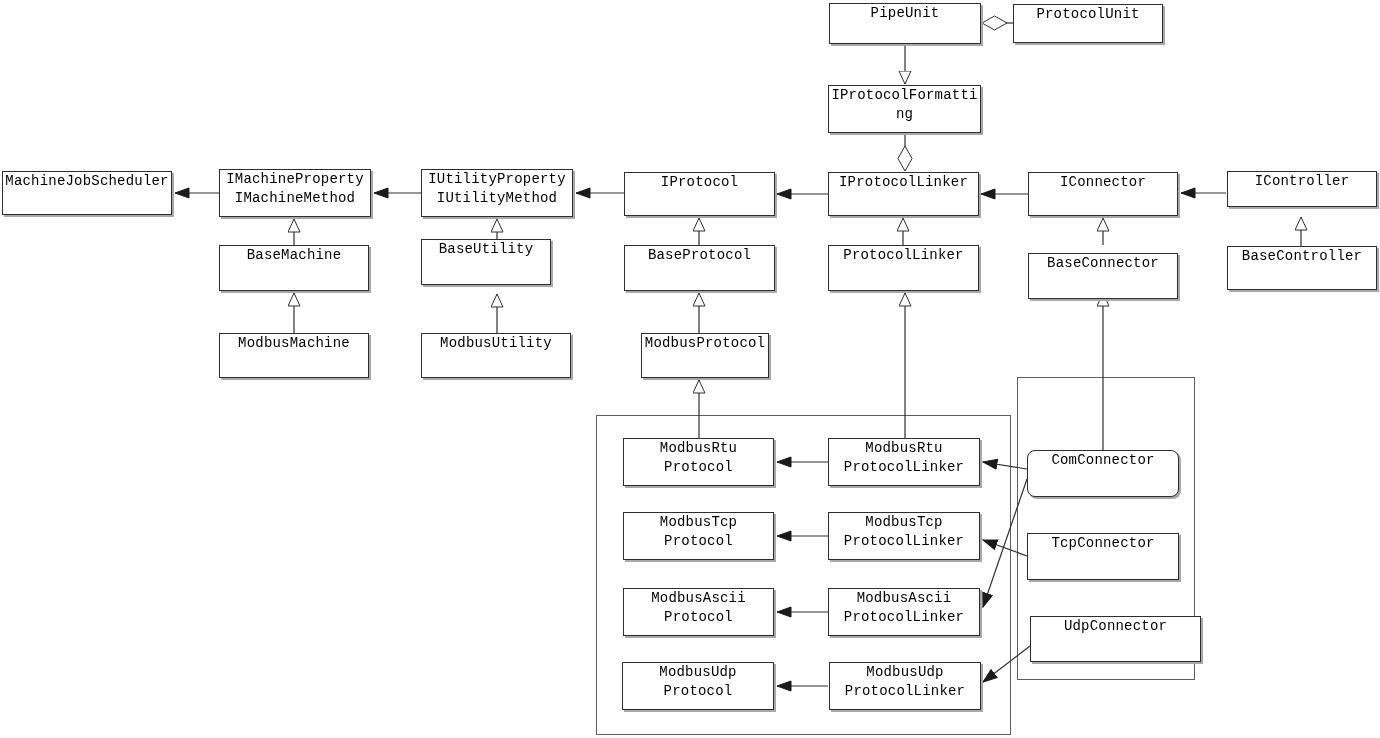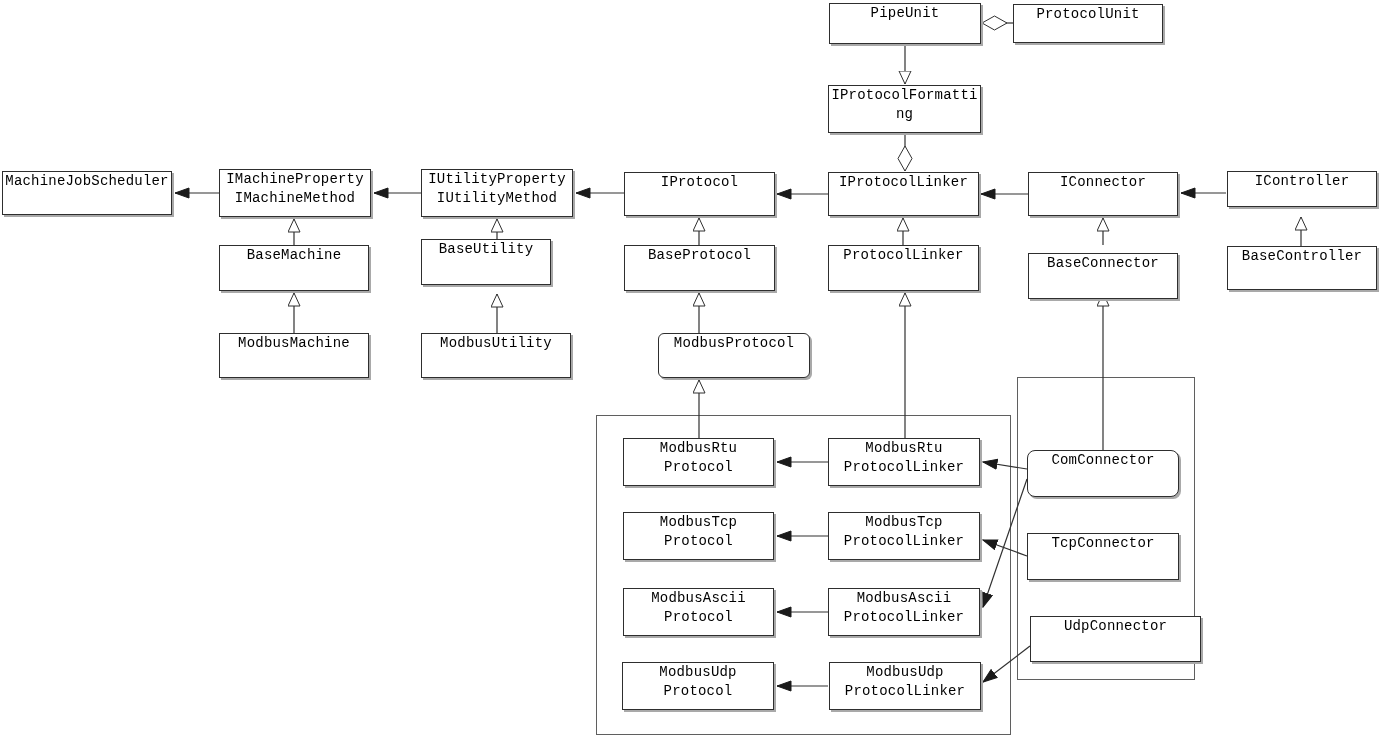--- a/index.html
+++ b/index.html
@@ -140,21 +140,21 @@
     </div>
     <div class="node" style="left: 1227px; top: 246px; width: 150px; height: 44px;">
       <span class="lbl">BaseController</span>
     </div>
     <div class="node" style="left: 219px; top: 333px; width: 150px; height: 45px;">
       <span class="lbl">ModbusMachine</span>
     </div>
     <div class="node" style="left: 421px; top: 333px; width: 150px; height: 45px;">
       <span class="lbl">ModbusUtility</span>
     </div>
-    <div class="node" style="left: 658px; top: 333px; width: 152px; height: 45px; border-radius: 6px;">
+    <div class="node" style="left: 641px; top: 333px; width: 128px; height: 45px;">
       <span class="lbl">ModbusProtocol</span>
     </div>
     <div class="node" style="left: 623px; top: 438px; width: 151px; height: 48px;">
       <span class="lbl">ModbusRtu
 Protocol</span>
     </div>
     <div class="node" style="left: 623px; top: 512px; width: 151px; height: 48px;">
       <span class="lbl">ModbusTcp
 Protocol</span>
     </div>

